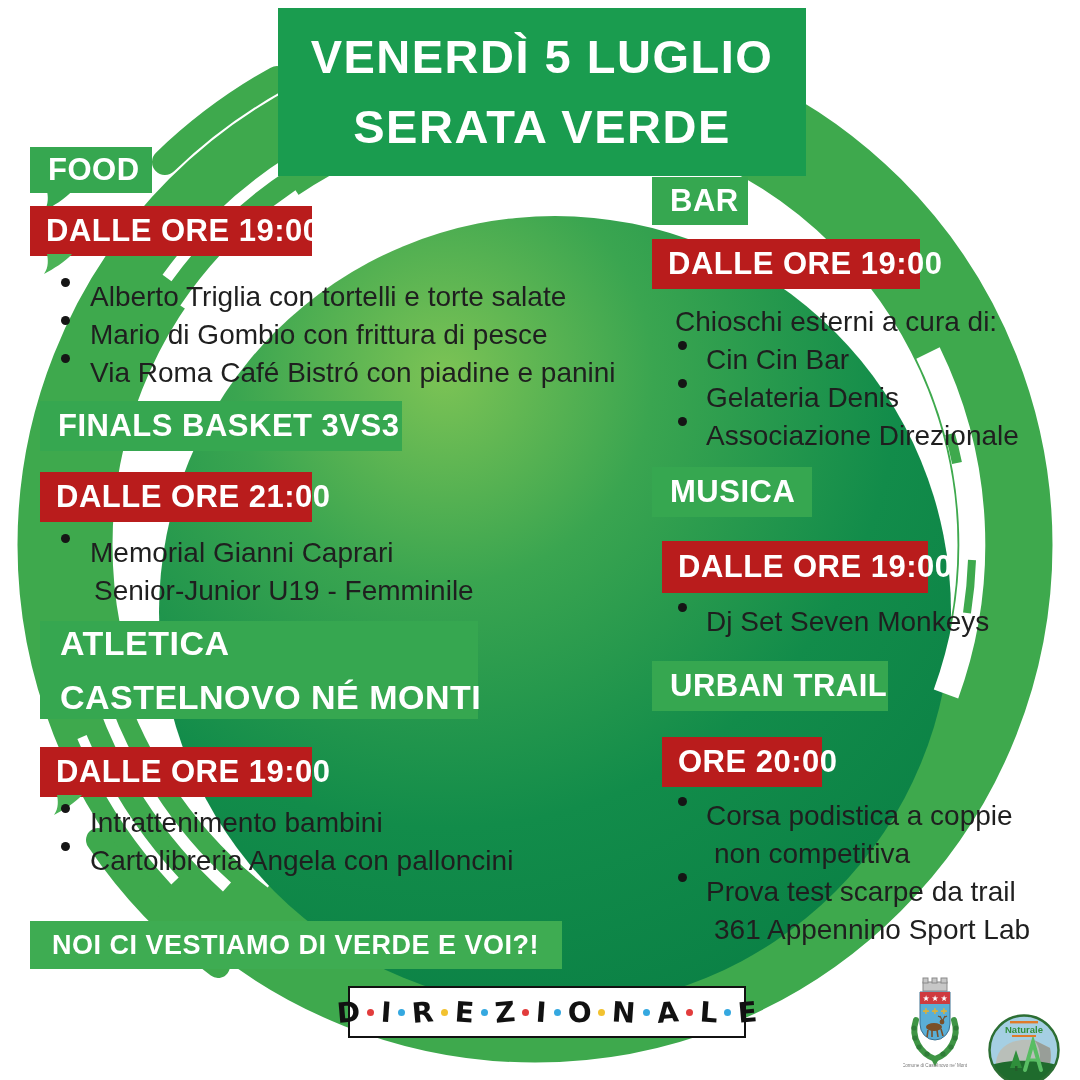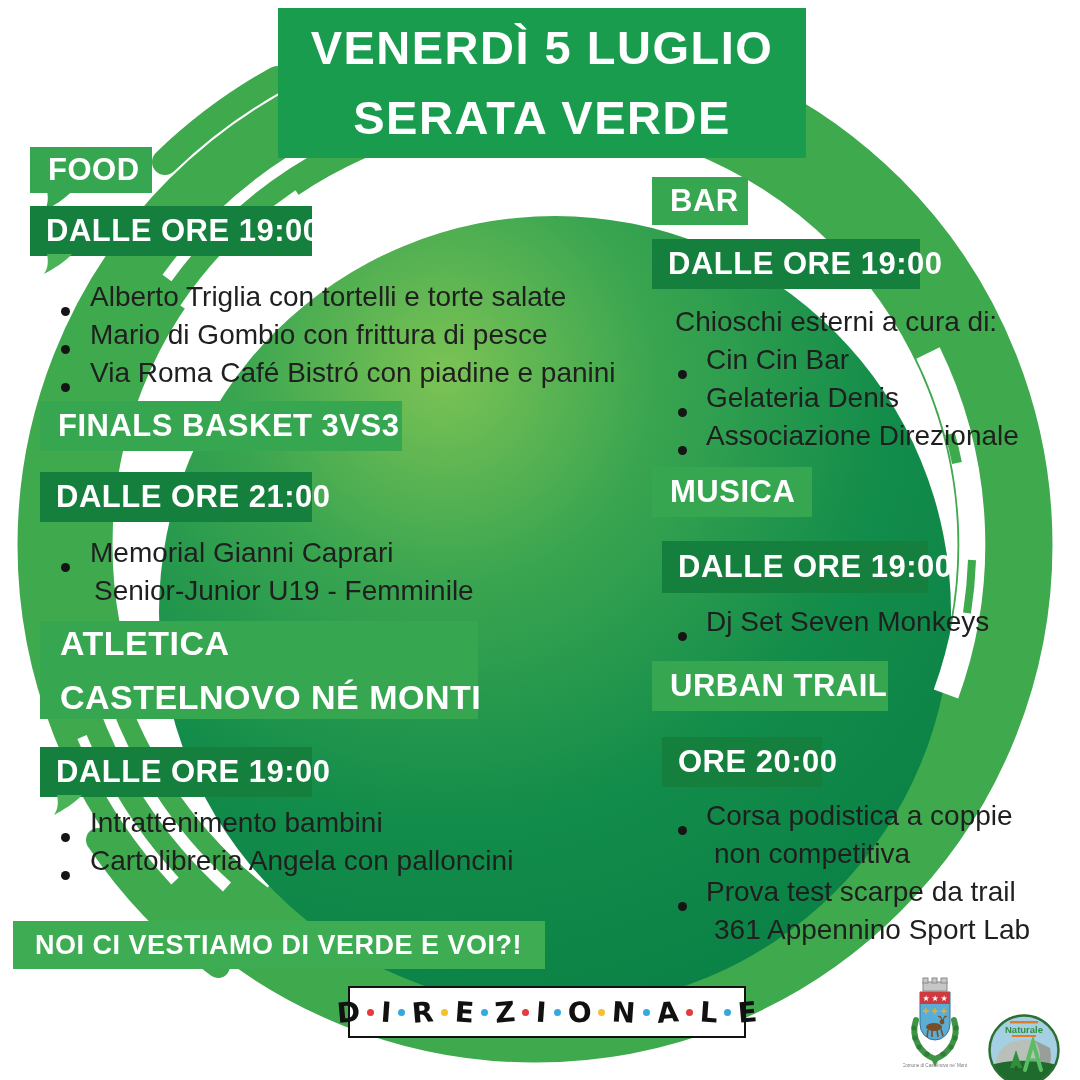--- a/index.html
+++ b/index.html
@@ -7,32 +7,32 @@
     position:relative;width:1080px;height:1080px;overflow:hidden;
     background:#ffffff;font-family:"Liberation Sans","DejaVu Sans",sans-serif;
   }
   #bg{position:absolute;left:0;top:0;z-index:0;}
   .banner{
     position:absolute;z-index:2;color:#ffffff;font-weight:bold;
     display:flex;align-items:center;box-sizing:border-box;
     letter-spacing:.5px;white-space:nowrap;
   }
   .hdr{background:#36a750;font-size:31px;padding-left:18px;}
-  .time{background:#15803d;font-size:31px;padding-left:16px;}
+  .time{background:#b91c1c;font-size:31px;padding-left:16px;}
   .title-banner{
     position:absolute;z-index:2;background:#1a9c4f;color:#fff;
     display:flex;flex-direction:column;align-items:center;justify-content:center;
     font-weight:bold;font-size:47px;letter-spacing:1.5px;line-height:70px;
   }
   .two-line{flex-direction:column;align-items:flex-start;justify-content:space-between;
     font-size:34px;line-height:44px;padding-left:20px;}
   .noi{background:#3eac52;font-size:27px;padding-left:22px;}
   .tail{position:absolute;left:14px;bottom:-18px;width:28px;height:20px;}
   .list{position:absolute;z-index:2;font-size:28px;line-height:38px;color:#1f1f1f;white-space:nowrap;}
-  .brow{display:flex;align-items:flex-end;}
+  .brow{display:flex;align-items:flex-start;}
   .bdot{width:30px;display:flex;justify-content:center;align-items:center;flex:none;}
   .bdot i{width:9px;height:9px;border-radius:50%;background:#151515;display:block;}
   .rlist .bdot{width:40px;}
   .btxt{margin-left:10px;}
   .rlist .btxt{margin-left:4px;}
   .cont .bdot i{visibility:hidden;}
   .cont .btxt{margin-left:14px;}
   .rlist .cont .btxt{margin-left:12px;}
   .intro{padding-left:13px;}
   #direzionale-box{
@@ -76,21 +76,21 @@
     <path d="M218,966 A527,527 0 0 1 98,840" fill="none" stroke="#3EA94D" stroke-width="24" stroke-linecap="round"></path>
 
     <circle cx="555" cy="612" r="396" fill="url(#fillGrad)"></circle>
 
     <path d="M928,353 A437,437 0 0 1 946,694" fill="none" stroke="#ffffff" stroke-width="26"></path>
 
     <path d="M972,560 A437,437 0 0 1 967,613" fill="none" stroke="#3EA94D" stroke-width="8"></path>
     <path d="M950,434 A430,430 0 0 1 957,463" fill="none" stroke="#3EA94D" stroke-width="10"></path>
   </svg>
 
-  <div class="title-banner" style="left:278px;top:8px;width:528px;height:150px;">
+  <div class="title-banner" style="left:278px;top:8px;width:528px;height:168px;">
     <span>VENERDÌ 5 LUGLIO</span>
     <span>SERATA VERDE</span>
   </div>
 
   <div class="banner hdr" style="left:30px;top:147px;width:122px;height:46px;">
     <span>FOOD</span>
     <svg class="tail" viewBox="0 0 28 20">
         <path d="M3 0 L28 0 C21 8 9 15 0 20 C5 13 4 5 3 0 Z" fill="#36a750"></path>
       </svg>
   </div>
@@ -160,21 +160,21 @@
         <span class="btxt">Intrattenimento bambini</span>
       </div>
     <div class="brow">
         <span class="bdot">
           <i></i>
         </span>
         <span class="btxt">Cartolibreria Angela con palloncini</span>
       </div>
   </div>
 
-  <div class="banner noi" style="left:13px;top:921px;width:532px;height:48px;">
+  <div class="banner noi" style="left:30px;top:921px;width:532px;height:48px;">
     <span>NOI CI VESTIAMO DI VERDE E VOI?!</span>
   </div>
 
   <div class="banner hdr" style="left:652px;top:177px;width:96px;height:48px;">
     <span>BAR</span>
   </div>
   <div class="banner time" style="left:652px;top:239px;width:268px;height:50px;">
     <span>DALLE ORE 19:00</span>
   </div>
   <div class="list rlist" style="left:662px;top:303px;">

